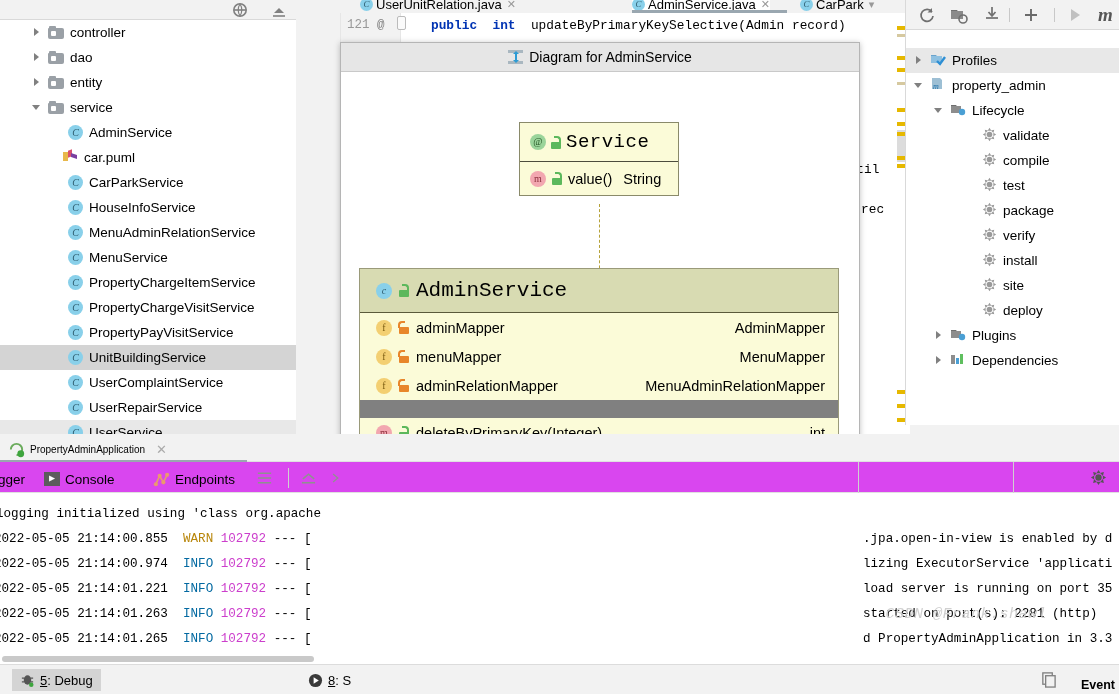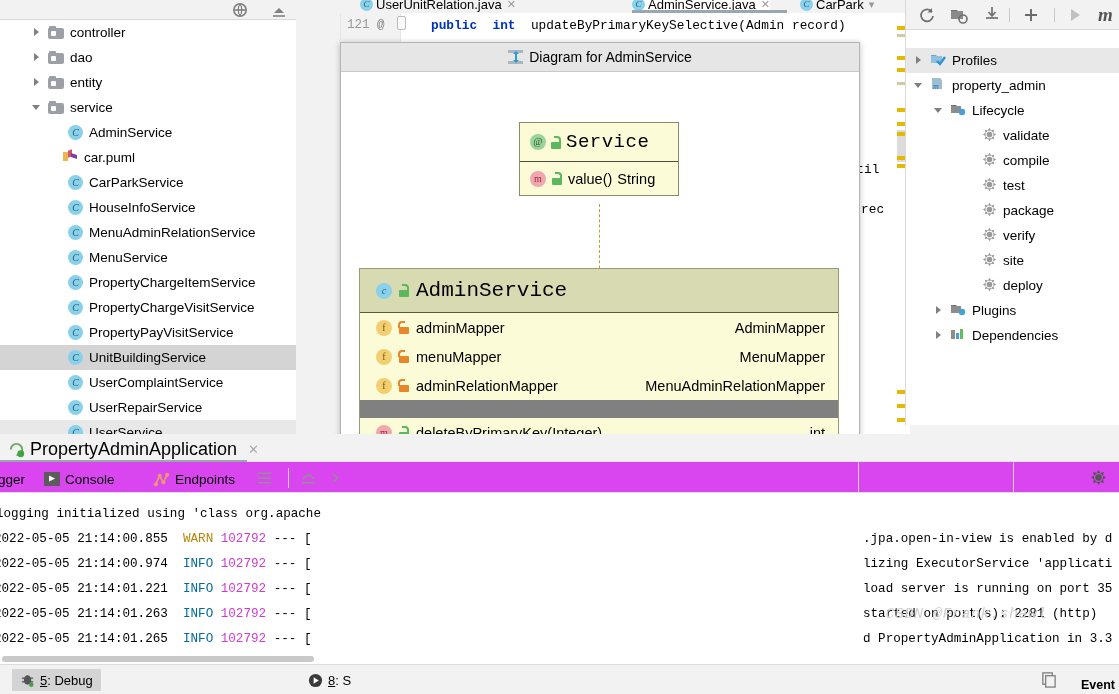--- a/index.html
+++ b/index.html
@@ -483,20 +483,29 @@
             </svg></span>
           <span class="tlabel">verify</span>
         </div>
         <div class="mrow">
           <span style="display:inline-block;width:60px"></span>
           <span style="width:16px;display:inline-block"></span>
           <span style="flex:0 0 15px"><svg width="15" height="15" viewBox="0 0 18 18">
               <circle cx="9" cy="9" r="3.4" fill="#9a9a9a"></circle>
               <path d="M9 1 l2.2 3.4 -4.4 0z M9 17 l2.2 -3.4 -4.4 0z M1 9 l3.4 2.2 0 -4.4z M17 9 l-3.4 2.2 0 -4.4z M3.3 3.3 l4 1 -3 3z M14.7 14.7 l-4 -1 3 -3z M14.7 3.3 l-1 4 -3 -3z M3.3 14.7 l1 -4 3 3z" fill="#9a9a9a"></path>
             </svg></span>
+          <span class="tlabel">install</span>
+        </div>
+        <div class="mrow">
+          <span style="display:inline-block;width:60px"></span>
+          <span style="width:16px;display:inline-block"></span>
+          <span style="flex:0 0 15px"><svg width="15" height="15" viewBox="0 0 18 18">
+              <circle cx="9" cy="9" r="3.4" fill="#9a9a9a"></circle>
+              <path d="M9 1 l2.2 3.4 -4.4 0z M9 17 l2.2 -3.4 -4.4 0z M1 9 l3.4 2.2 0 -4.4z M17 9 l-3.4 2.2 0 -4.4z M3.3 3.3 l4 1 -3 3z M14.7 14.7 l-4 -1 3 -3z M14.7 3.3 l-1 4 -3 -3z M3.3 14.7 l1 -4 3 3z" fill="#9a9a9a"></path>
+            </svg></span>
           <span class="tlabel">site</span>
         </div>
         <div class="mrow">
           <span style="display:inline-block;width:60px"></span>
           <span style="width:16px;display:inline-block"></span>
           <span style="flex:0 0 15px"><svg width="15" height="15" viewBox="0 0 18 18">
               <circle cx="9" cy="9" r="3.4" fill="#9a9a9a"></circle>
               <path d="M9 1 l2.2 3.4 -4.4 0z M9 17 l2.2 -3.4 -4.4 0z M1 9 l3.4 2.2 0 -4.4z M17 9 l-3.4 2.2 0 -4.4z M3.3 3.3 l4 1 -3 3z M14.7 14.7 l-4 -1 3 -3z M14.7 3.3 l-1 4 -3 -3z M3.3 14.7 l1 -4 3 3z" fill="#9a9a9a"></path>
             </svg></span>
           <span class="tlabel">deploy</span>
@@ -546,21 +555,21 @@
             </span>
           <span>Service</span>
         </div>
         <div class="arow">
           <span class="badge m">m</span>
           <span class="lockg">
               <span class="sh"></span>
               <span class="body"></span>
             </span>
           <span>value()</span>
-          <span style="">String</span>
+          <span style="margin-left:6px">String</span>
         </div>
       </div>
 
       <div class="conn"></div>
 
       <div class="uml-class">
         <div class="uc-head">
           <span class="badge c">c</span>
           <span class="lockg">
               <span class="sh"></span>
@@ -696,21 +705,21 @@
     </div>
   </div>
 
   <div class="run-panel">
     <div class="run-tabbar">
       <div class="run-tab">
         <svg width="17" height="17" viewBox="0 0 18 18">
           <path d="M3 9 a6 6 0 1 1 6 6" fill="none" stroke="#6aab5b" stroke-width="2"></path>
           <circle cx="13.5" cy="13.5" r="3.6" fill="#3ea53e"></circle>
         </svg>
-        <span style="font-size:18px">PropertyAdminApplication</span>
+        <span style="font-size:10px">PropertyAdminApplication</span>
         <span style="color:#aaa;font-size:13px;margin-left:6px">✕</span>
       </div>
       <div class="run-tab-underline"></div>
     </div>
 
     <div class="run-toolbar">
       <div class="rtab" style="left:-8px">
         <span>gger</span>
       </div>
       <div class="rtab active" style="left:38px">

